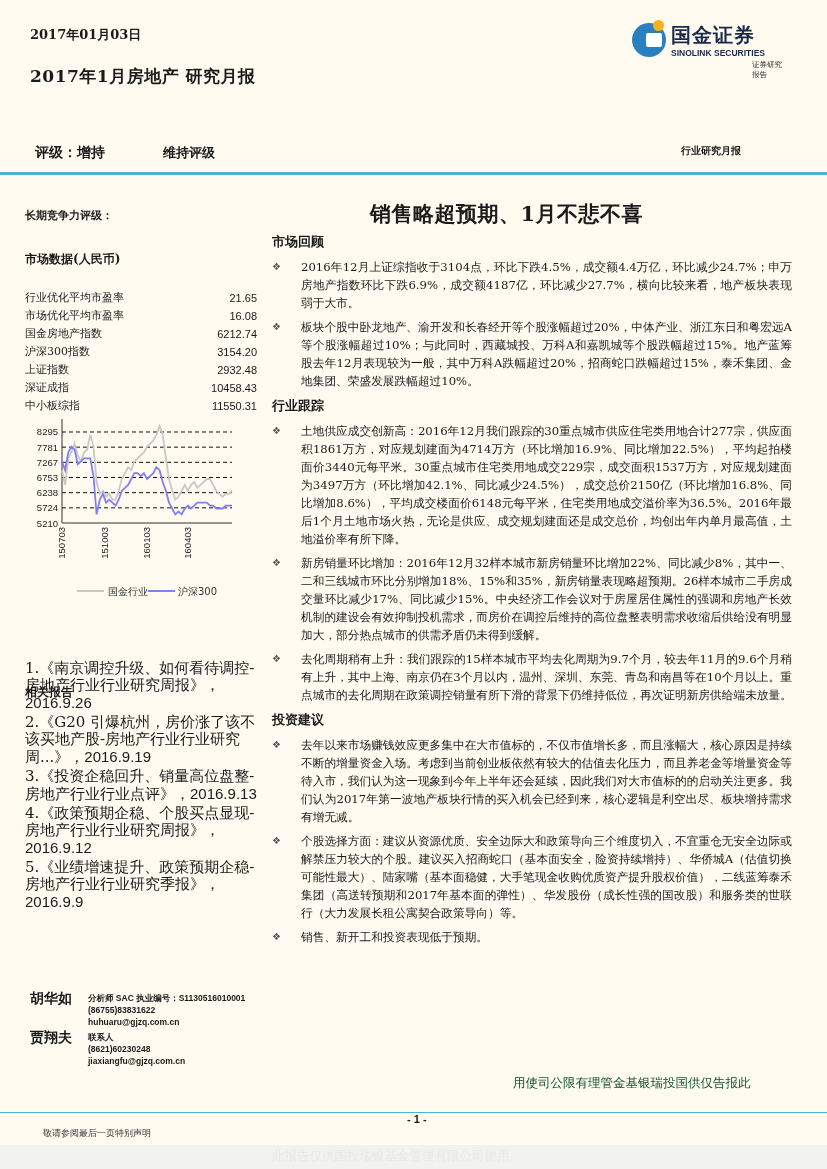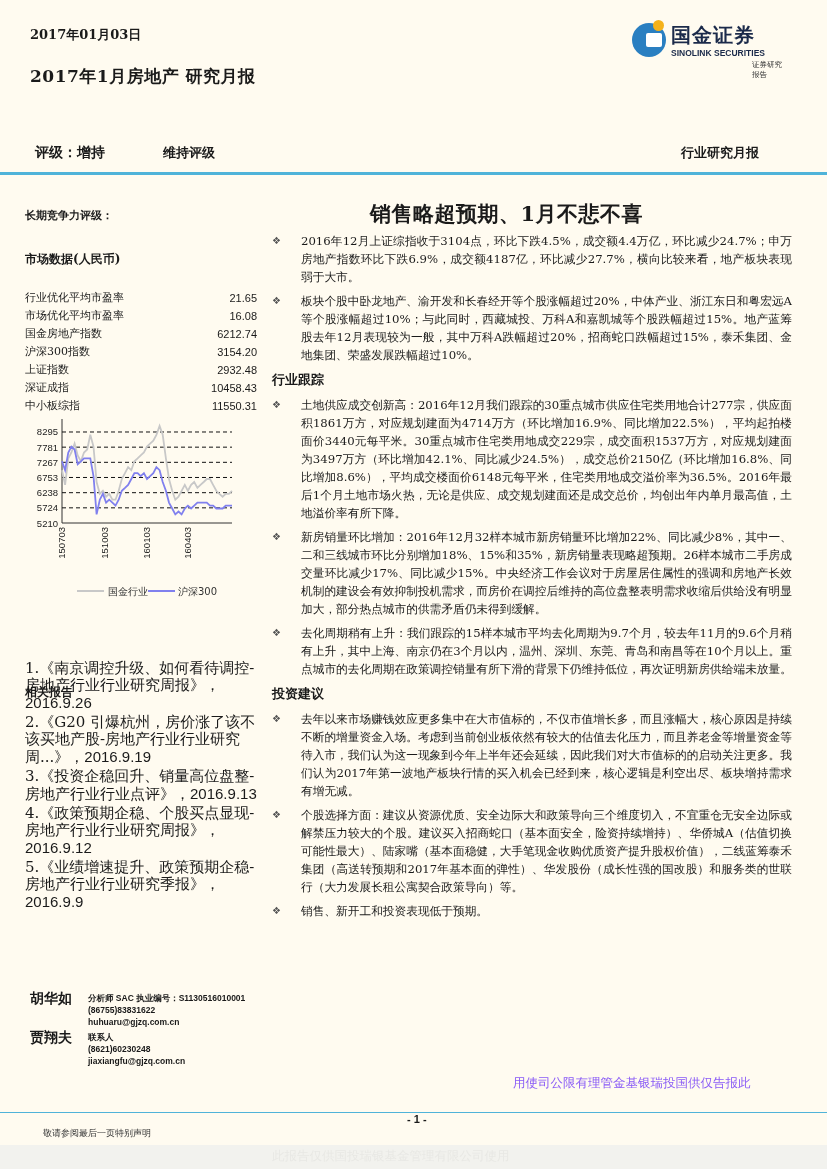--- a/index.html
+++ b/index.html
@@ -10,21 +10,21 @@
   .report-title { left:30px; top:65px; font-size:17px; font-weight:bold; letter-spacing:0.5px; }
   .logo { left:629px; top:20px; width:160px; height:54px; }
   .logo-circle { position:absolute; left:3px; top:3px; width:34px; height:34px; border-radius:50%; background:#2a7fc1; }
   .logo-circle::after { content:""; position:absolute; left:14px; top:10px; width:16px; height:14px; background:#fff; border-radius:2px; }
   .logo-dot { position:absolute; left:24px; top:0px; width:11px; height:11px; border-radius:50%; background:#f5b21a; }
   .logo-cn { position:absolute; left:42px; top:2px; font-size:20px; font-weight:bold; color:#1b2a4a; letter-spacing:1px; font-family:"DejaVu Sans", sans-serif; }
   .logo-en { position:absolute; left:42px; top:28px; font-size:8.5px; font-weight:bold; color:#1b2a4a; font-family:"Liberation Sans", sans-serif; }
   .logo-sub { position:absolute; left:123px; top:40px; font-size:7.5px; color:#333; }
   .rating-label { left:35px; top:144px; font-size:14px; font-weight:bold; }
   .rating-keep { left:163px; top:144px; font-size:13px; font-weight:bold; }
-  .type-label { left:681px; top:144px; font-size:13px; font-weight:bold; }
+  .type-label { left:681px; top:144px; font-size:10px; font-weight:bold; }
   .hr-top { left:0; top:172px; width:827px; height:3px; background:#4fb3d9; }
   .lt-label { left:25px; top:208px; font-size:11px; font-weight:bold; }
   .mkt-title { left:25px; top:251px; font-size:12px; font-weight:bold; }
   .mkt-table { left:25px; top:268px; width:232px;margin-top:21px; }
   .mkt-row { display:flex; justify-content:space-between; height:18px; font-size:11px; line-height:18px; }
   .mkt-row .v { font-family:"Liberation Sans", sans-serif; }
   .chart { left:22px; top:415px; width:235px; height:195px; }
   .rel-title { left:25px; top:640px; font-size:12px; font-weight:bold;margin-top:44px; }
   .rel-list { left:25px; top:660px; width:240px; font-size:15px; line-height:17px; }
   .rel-item { margin-bottom:2px; }
@@ -34,21 +34,21 @@
   .an-info { position:absolute; left:58px; top:2px; font-size:8.5px; line-height:12px; font-family:"Liberation Sans", sans-serif; font-weight:bold; }
   .main-title { left:370px; top:200px; font-size:21px; font-weight:bold; letter-spacing:0.5px; }
   .main { left:272px; top:232px; width:520px; }
   .sec { font-size:13px; font-weight:bold; margin:0 0 6px 0; height:20px; line-height:20px; }
   .bullet { display:flex; font-size:11.7px; line-height:18px; margin-bottom:6px; }
   .bullet .mk { width:29px; flex:none; padding-left:0; color:#555; font-size:10px; }
   .bullet .tx { flex:1; text-align:justify; }
   .hr-bot { left:0; top:1112px; width:827px; height:1px; background:#4fb3d9; }
   .page-num { left:407px; top:1113px; font-size:11px; font-weight:bold; font-family:"Liberation Sans", sans-serif; }
   .footer-left { left:43px; top:1127px; font-size:9px; color:#333; }
-  .footer-right { left:513px; top:1075px; font-size:12.5px; color:#8b5cf6; font-family:"DejaVu Sans", sans-serif; }
+  .footer-right { left:513px; top:1075px; font-size:12.5px; color:#14532d; font-family:"DejaVu Sans", sans-serif; }
   .footer-band { left:0; top:1145px; width:827px; height:24px; background:#f2f2ee; }
   .footer-band span { position:absolute; left:272px; top:3px; font-size:12.5px; color:#e8e8e4; font-family:"DejaVu Sans", sans-serif; }
 </style>
 </head>
 <body>
 
 <div class="abs date">2017年01月03日</div>
 <div class="abs report-title">2017年1月房地产 研究月报</div>
 
 <div class="abs logo">
@@ -148,20 +148,21 @@
   <div class="an-name">贾翔夫</div>
   <div class="an-info">
     <div>联系人</div>
     <div>(8621)60230248</div>
     <div>jiaxiangfu@gjzq.com.cn</div>
   </div>
 </div>
 
 <div class="abs main-title">销售略超预期、1月不悲不喜</div>
 <div class="abs main">
+  <div class="sec">市场回顾</div>
   <div class="bullet">
       <span class="mk">❖</span>
       <span class="tx">2016年12月上证综指收于3104点，环比下跌4.5%，成交额4.4万亿，环比减少24.7%；申万房地产指数环比下跌6.9%，成交额4187亿，环比减少27.7%，横向比较来看，地产板块表现弱于大市。</span>
     </div>
   <div class="bullet">
       <span class="mk">❖</span>
       <span class="tx">板块个股中卧龙地产、渝开发和长春经开等个股涨幅超过20%，中体产业、浙江东日和粤宏远A等个股涨幅超过10%；与此同时，西藏城投、万科A和嘉凯城等个股跌幅超过15%。地产蓝筹股去年12月表现较为一般，其中万科A跌幅超过20%，招商蛇口跌幅超过15%，泰禾集团、金地集团、荣盛发展跌幅超过10%。</span>
     </div>
 
   <div class="sec">行业跟踪</div>

